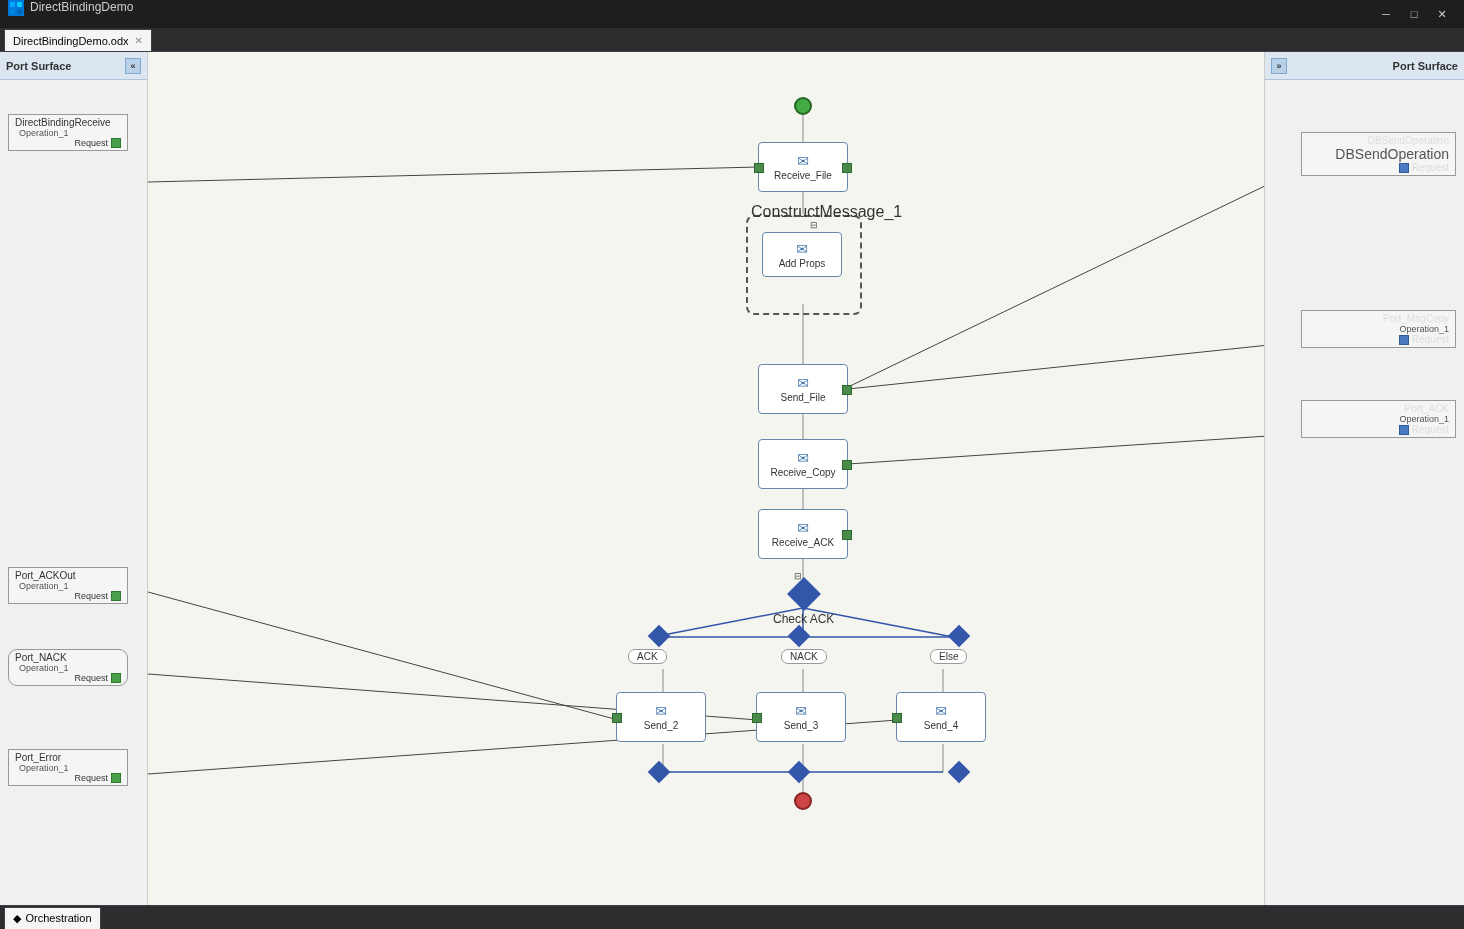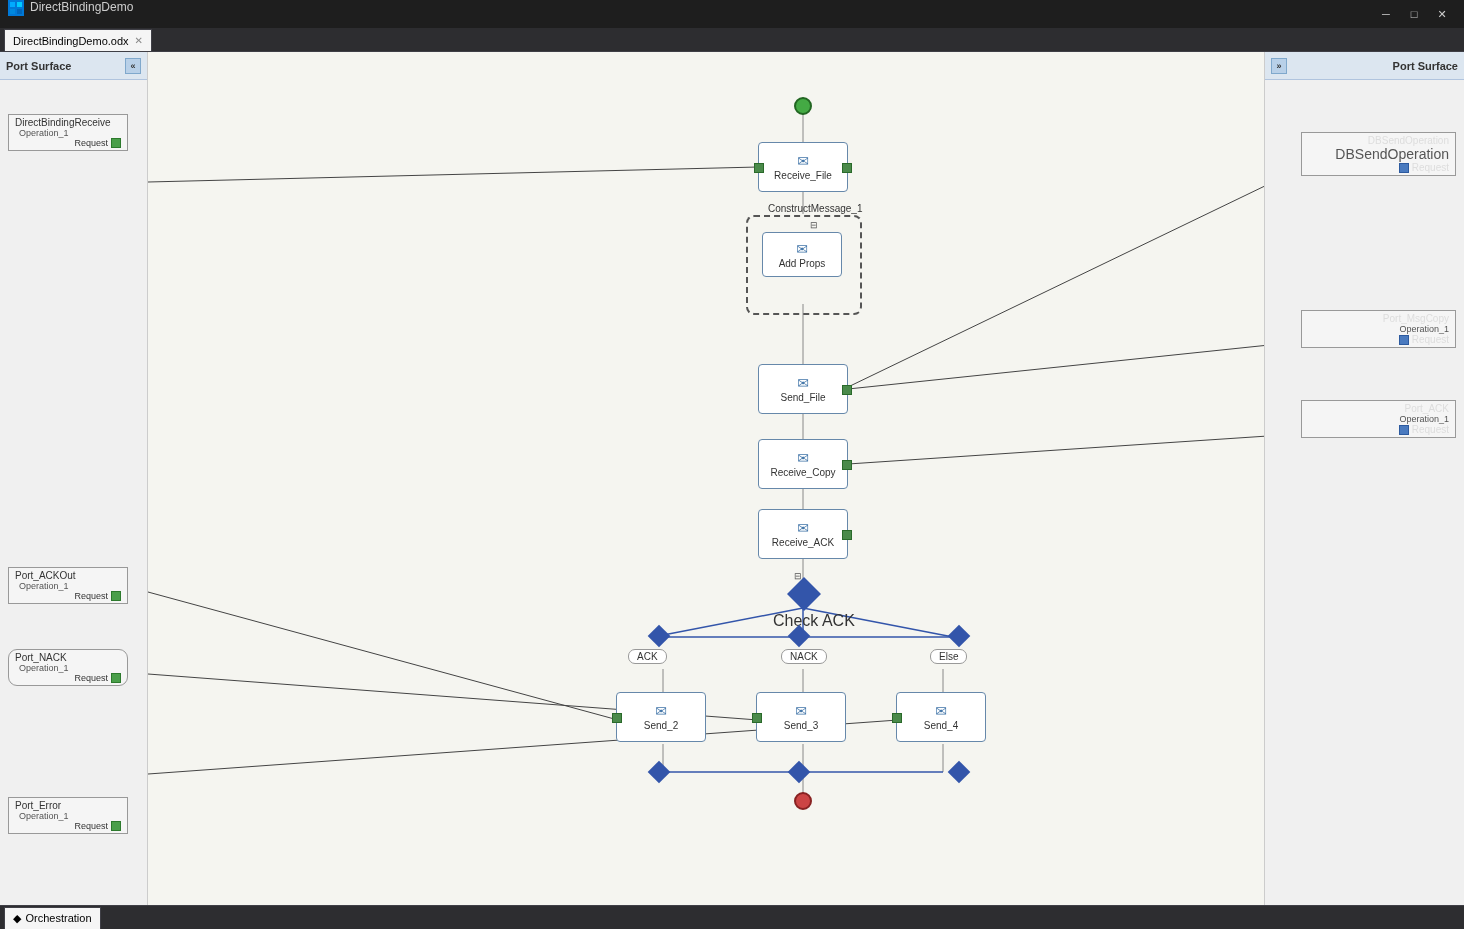--- a/index.html
+++ b/index.html
@@ -302,21 +302,21 @@
 
     <div class="port-item" style="top: 597px; left: 8px; border-radius: 9px;">
       <div class="port-title">Port_NACK</div>
       <div class="port-op">Operation_1</div>
       <div class="port-req">
         <span>Request</span>
         <div class="port-dot-green"></div>
       </div>
     </div>
 
-    <div class="port-item" style="top: 697px; left: 8px; margin-top: 48px;">
+    <div class="port-item" style="top: 697px; left: 8px;">
       <div class="port-title">Port_Error</div>
       <div class="port-op">Operation_1</div>
       <div class="port-req">
         <span>Request</span>
         <div class="port-dot-green"></div>
       </div>
     </div>
   </div>
 
   <div id="canvas-area">
@@ -366,21 +366,21 @@
     <div class="orch-shape" style="left: 610px; top: 90px; width: 90px; height: 50px;">
       <span class="shape-icon">✉</span>
       <span class="shape-label">Receive_File</span>
       <div class="shape-connector" style="left: -5px; top: 20px; background: #4a8a4a;"></div>
       <div class="shape-connector" style="right: -5px; top: 20px; background: #4a8a4a;"></div>
     </div>
 
     <div style="position:absolute; left: 662px; top: 168px; font-size: 9px; color: #555;">⊟</div>
 
     <div class="dashed-box" style="left: 598px; top: 163px; width: 116px; height: 100px;">
-      <div style="position:absolute; top: -14px; left: 20px; font-size: 10px; color: #333;">ConstructMessage_1</div>
+      <div style="position:absolute; top: -14px; left: 3px; font-size: 16px; color: #333;">ConstructMessage_1</div>
 
       <div class="orch-shape" style="position:absolute; left: 14px; top: 15px; width: 80px; height: 45px;">
         <span class="shape-icon">✉</span>
         <span class="shape-label">Add Props</span>
       </div>
     </div>
 
     <div class="orch-shape" style="left: 610px; top: 312px; width: 90px; height: 50px;">
       <span class="shape-icon">✉</span>
       <span class="shape-label">Send_File</span>
@@ -395,21 +395,21 @@
 
     <div class="orch-shape" style="left: 610px; top: 457px; width: 90px; height: 50px;">
       <span class="shape-icon">✉</span>
       <span class="shape-label">Receive_ACK</span>
       <div class="shape-connector" style="right: -5px; top: 20px; background: #4a8a4a;"></div>
     </div>
 
     <div style="position:absolute; left: 646px; top: 519px; font-size: 9px; color: #555;">⊟</div>
 
     <div class="diamond" style="left: 644px; top: 530px;"></div>
-    <div style="position:absolute; left: 625px; top: 560px; font-size: 16px; color: #333;">Check ACK</div>
+    <div style="position:absolute; left: 625px; top: 560px; font-size: 12px; color: #333;">Check ACK</div>
 
     <div class="diamond" style="left: 503px; top: 576px; width: 16px; height: 16px; background: #3355aa;"></div>
     <div class="diamond" style="left: 643px; top: 576px; width: 16px; height: 16px; background: #3355aa;"></div>
     <div class="diamond" style="left: 803px; top: 576px; width: 16px; height: 16px; background: #3355aa;"></div>
 
     <div class="branch-label" style="left: 480px; top: 597px;">ACK</div>
     <div class="branch-label" style="left: 633px; top: 597px;">NACK</div>
     <div class="branch-label" style="left: 782px; top: 597px;">Else</div>
 
     <div class="orch-shape" style="left: 468px; top: 640px; width: 90px; height: 50px;">

